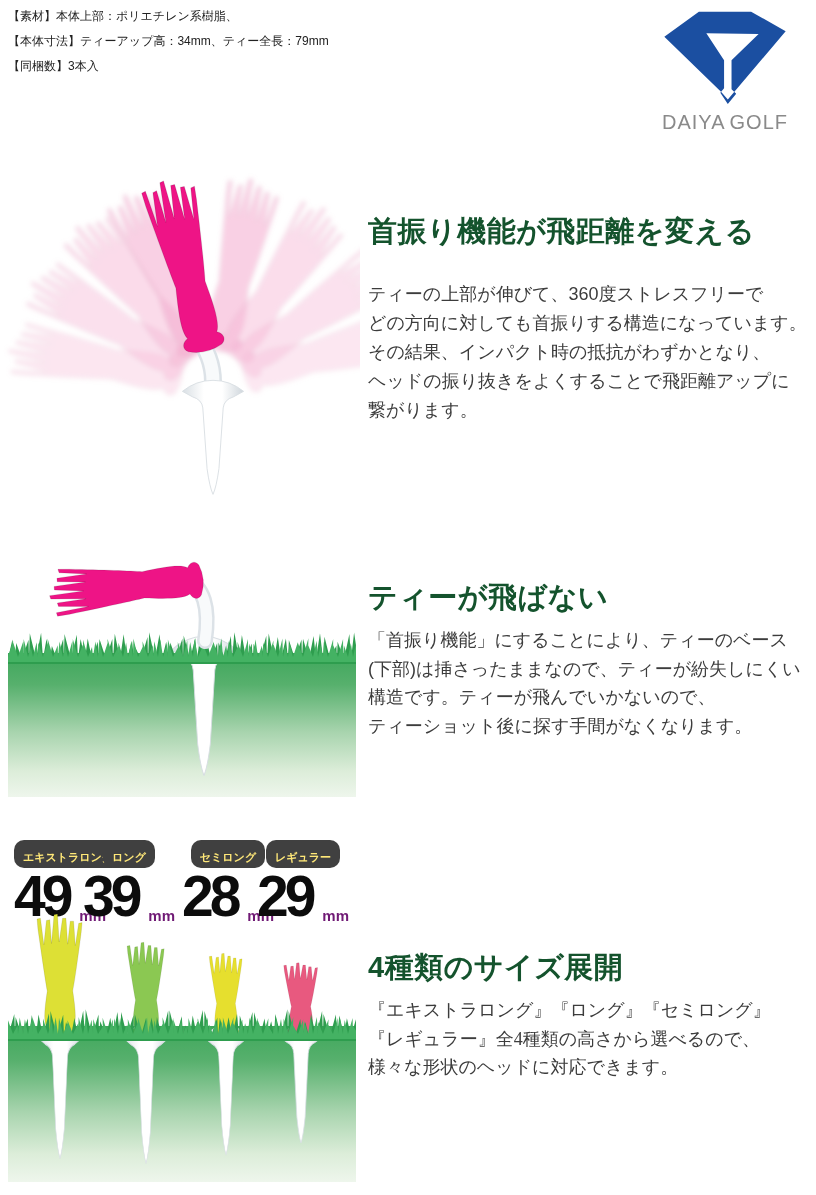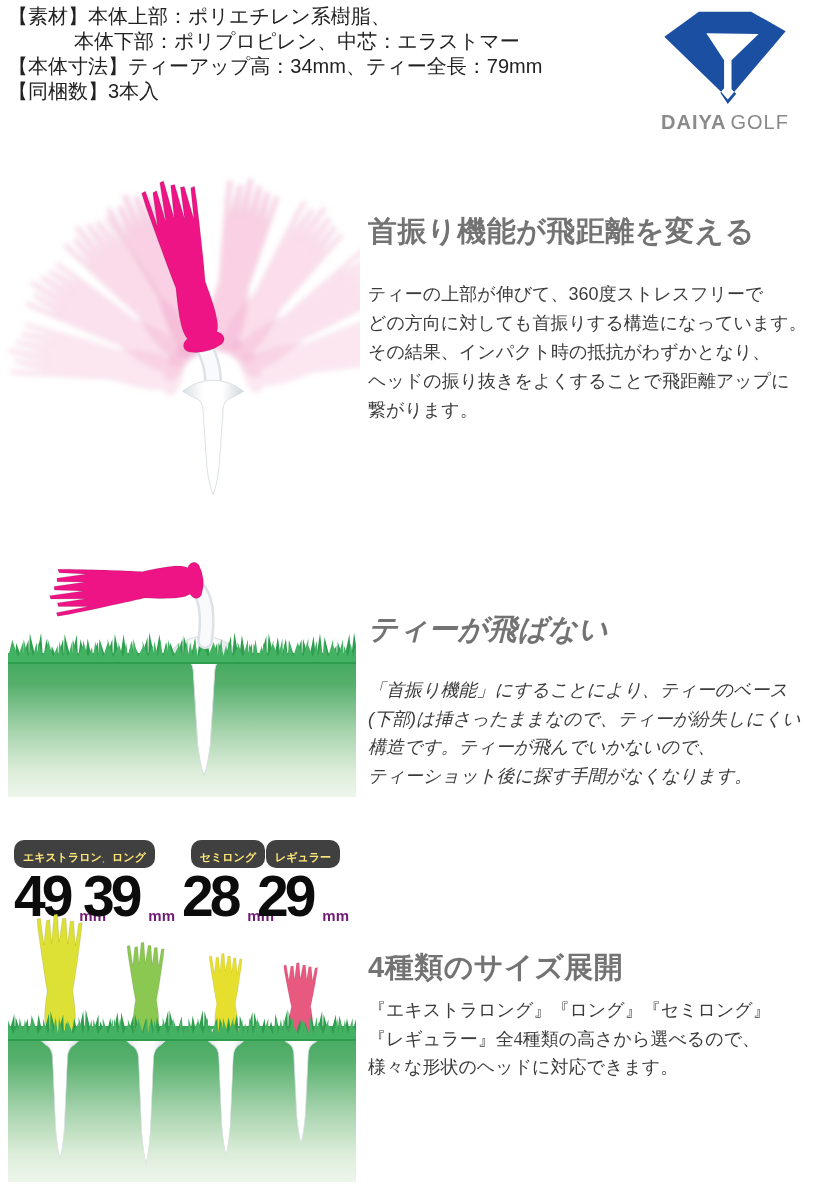--- a/index.html
+++ b/index.html
@@ -1,35 +1,35 @@
 <!DOCTYPE html>
 <html><head>
 <meta charset="utf-8">
 <style>
   html,body{margin:0;padding:0;background:#fff;}
   body{font-family:"Liberation Sans","DejaVu Sans",sans-serif;}
   #page{position:relative;width:816px;height:1195px;background:#fff;overflow:hidden;}
 
   
-  .specs{position:absolute;left:8px;top:4px;width:620px;font-size:20px;line-height:25px;color:#222;}
+  .specs{position:absolute;left:8px;top:4px;width:620px;font-size:12px;line-height:25px;color:#222;}
   .specs .indent{padding-left:66px;}
 
   
   .logo{position:absolute;left:645px;top:5px;width:160px;text-align:center;}
   .logo svg{display:block;margin:0 auto;}
   .logo-text{margin-top:4px;font-size:20px;letter-spacing:1px;color:#8a8a8a;white-space:nowrap;}
-  .logo-text .b{font-weight:700;}
+  .logo-text .b{font-weight:400;}
   .logo-text .l{font-weight:400;margin-left:4px;margin-top:39px;}
 
   
   .sec-text{position:absolute;left:368px;width:448px;}
-  .sec-head{font-size:29px;font-weight:700;color:#737373;letter-spacing:0.5px;white-space:nowrap;}
+  .sec-head{font-size:29px;font-weight:700;color:#14532d;letter-spacing:0.5px;white-space:nowrap;}
   .sec-body{font-size:18px;line-height:29px;color:#3c3c3c;white-space:pre-line;}
   #sec1-text{top:212px;} #sec1-text .sec-body{margin-top:28px;}
-  #sec2-text{top:610px;font-style:italic;} #sec2-text .sec-body{margin-top:26px;line-height:28.5px;}
+  #sec2-text{top:578px;} #sec2-text .sec-body{margin-top:8px;line-height:28.5px;}
   #sec3-text{top:948px;} #sec3-text .sec-body{margin-top:8px;line-height:28.5px;font-family:Liberation Serif, serif;}
 
   
   .img-abs{position:absolute;}
   #img1{left:0;top:150px;} #img2{left:8px;top:523px;} #img3{left:8px;top:903px;}
 
   
   .sizes-row{position:absolute;left:0;top:840px;width:366px;height:78px;}
   .size-col{position:absolute;top:0;width:92px;text-align:center;}
   .size-badge{display:inline-block;background:#404040;color:#ffe878;font-size:11px;font-weight:700;
@@ -83,21 +83,20 @@
     <filter id="soft" x="-30%" y="-30%" width="160%" height="160%">
       <feGaussianBlur stdDeviation="2.5"></feGaussianBlur>
     </filter>
   </defs>
 </svg>
 
 <div id="page">
 
   <div class="specs">
     <div>【素材】本体上部：ポリエチレン系樹脂、</div>
-    <div class="indent">本体下部：ポリプロピレン、中芯：エラストマー</div>
     <div>【本体寸法】ティーアップ高：34mm、ティー全長：79mm</div>
     <div>【同梱数】3本入</div>
   </div>
 
   <div class="logo">
     <svg width="140" height="102" viewBox="0 0 150 105">
       <path fill="#1b4fa1" fill-rule="evenodd" d="
         M47 5 L103 5 L140 26 L78 99 L71 91 L10 32 Z
         M55 28 L111 29 L82 57 L82 88 L87 93 L78 104 L70 92 L74 87 L74 57 Z"></path>
     </svg>

